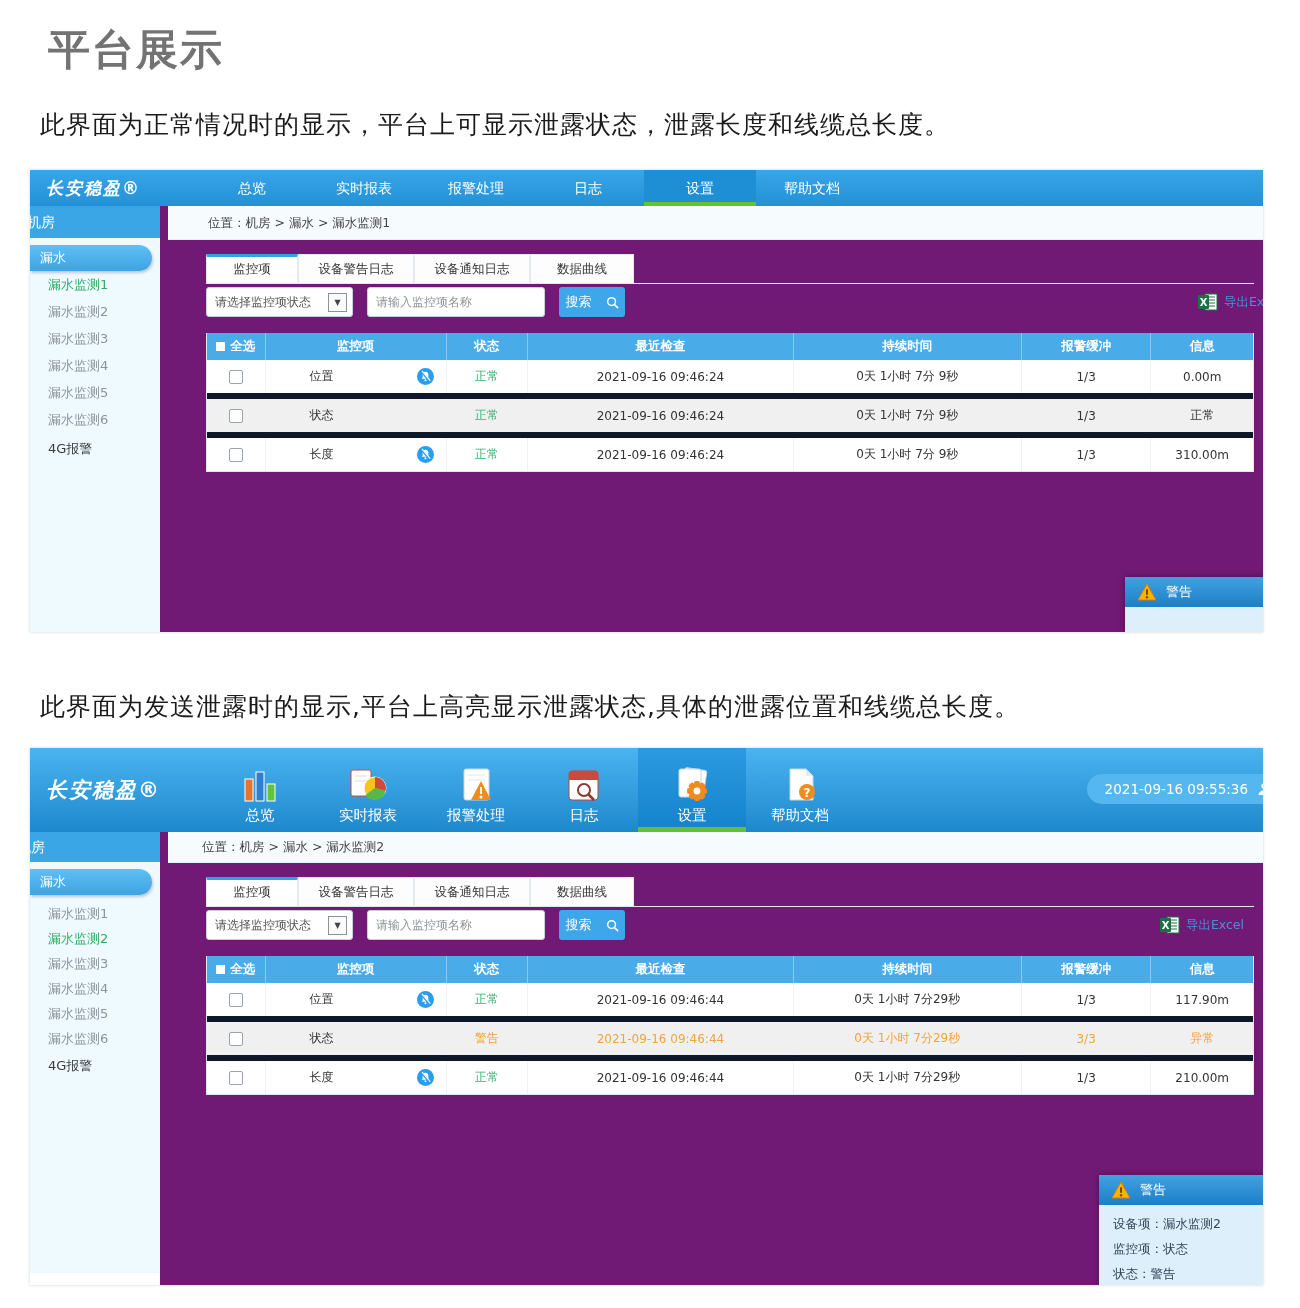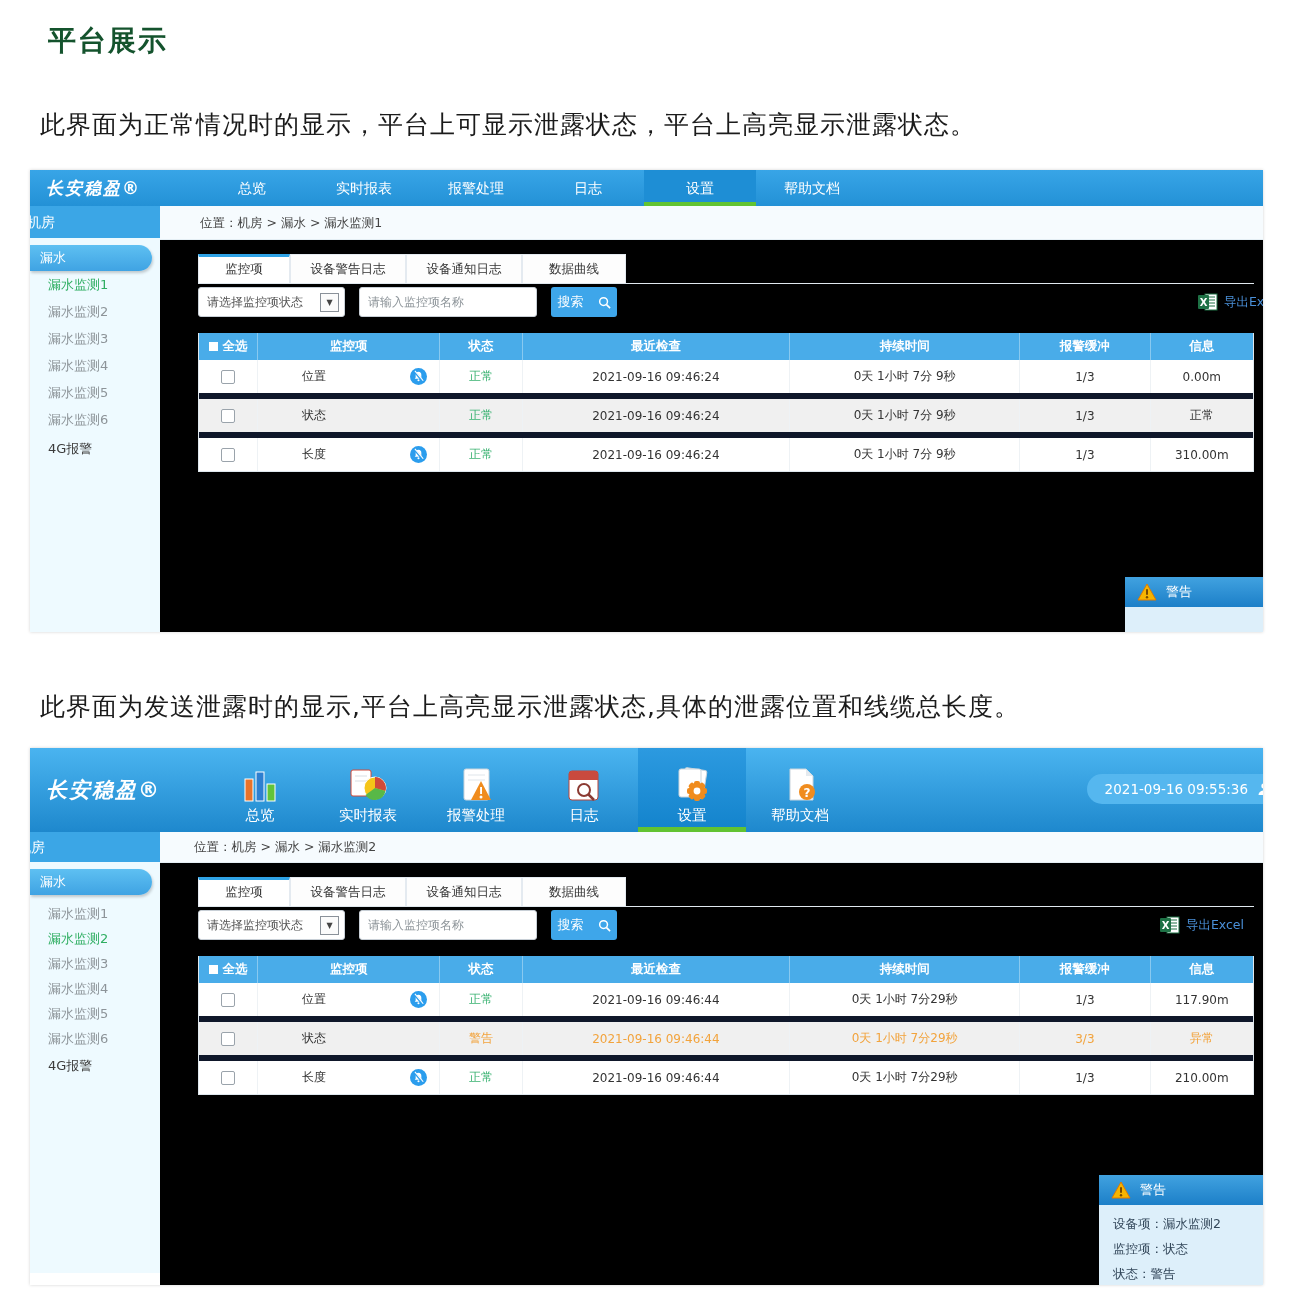--- a/index.html
+++ b/index.html
@@ -1,21 +1,21 @@
 <!DOCTYPE html>
 <html><head>
 <meta charset="utf-8">
 <style>
   html,body{margin:0;padding:0;}
   body{width:1300px;height:1308px;background:#fff;position:relative;
        font-family:"DejaVu Sans","Liberation Sans",sans-serif;}
 
   
-  .page-title{position:absolute;left:48px;top:22px;font-size:28px;font-weight:bold;
-              color:#14532d;letter-spacing:2px;}
+  .page-title{position:absolute;left:48px;top:22px;font-size:42px;font-weight:bold;
+              color:#737373;letter-spacing:2px;}
   .para{position:absolute;left:40px;font-size:25px;color:#1b1b1b;letter-spacing:1px;}
   #para1{top:108px;}
   #para2{top:690px;}
 
   
   .shot{position:absolute;left:30px;width:1233px;overflow:hidden;background:#fff;
         box-shadow:0 0 3px rgba(0,0,0,.18);}
   #shot1{top:170px;height:462px;}
   #shot2{top:748px;height:537px;}
 
@@ -50,21 +50,21 @@
   .pill{margin-top:7px;height:26px;width:112px;background:linear-gradient(#5ec0f2,#3fa3e3);
         border-radius:0 13px 13px 0;color:#fff;font-size:13px;line-height:26px;padding-left:10px;
         box-shadow:1px 2px 3px rgba(0,0,0,.2);cursor:pointer;}
   .side-item{height:27px;line-height:27px;padding-left:18px;font-size:13px;color:#8d9499;
              white-space:nowrap;cursor:pointer;}
   #shot2 .side-item{height:25px;line-height:25px;}
   .side-item.active{color:#2fae62;}
   .side-item.dark{color:#3c3c3c;margin-top:2px;}
 
   
-  .content{position:absolute;left:130px;right:0;bottom:0;background:#000000;}
+  .content{position:absolute;left:130px;right:0;bottom:0;background:#701a75;padding-left:8px;}
   #shot1 .content{top:36px;}
   #shot2 .content{top:84px;}
   .crumb{height:33px;background:#f6fbfe;border-bottom:1px solid #e4eef4;font-size:12.5px;
          color:#444;line-height:33px;padding-left:40px;}
   #shot2 .crumb{height:30px;line-height:30px;padding-left:34px;}
   .panel{padding:14px 9px 0 38px;}
 
   .tabs{display:flex;border-bottom:1px solid #e0e8ee;}
   .tab{height:29px;line-height:28px;border:1px solid #e4eaf0;border-bottom:none;
        background:#fdfdfd;font-size:12.5px;color:#333;text-align:center;box-sizing:border-box;cursor:pointer;}
@@ -113,21 +113,21 @@
   #popup2{right:-96px;bottom:-6px;height:116px;}
   .popup-head{height:30px;background:linear-gradient(#41a2e0,#1c7fc8);display:flex;align-items:center;
               gap:9px;padding-left:12px;color:#fff;font-size:13px;}
   .popup-body{padding:6px 0 0 14px;font-size:12.5px;color:#33475a;}
   .popup-body div{line-height:25px;}
 </style>
 </head>
 <body>
 
 <div class="page-title">平台展示</div>
-<div class="para" id="para1">此界面为正常情况时的显示，平台上可显示泄露状态，平台上高亮显示泄露状态。</div>
+<div class="para" id="para1">此界面为正常情况时的显示，平台上可显示泄露状态，泄露长度和线缆总长度。</div>
 <div class="para" id="para2">此界面为发送泄露时的显示,平台上高亮显示泄露状态,具体的泄露位置和线缆总长度。</div>
 
 <div class="shot" id="shot1">
   <div class="s1-nav">
     <div class="logo">长安稳盈®</div>
     <div class="s1-nav-item">总览</div>
     <div class="s1-nav-item">实时报表</div>
     <div class="s1-nav-item">报警处理</div>
     <div class="s1-nav-item">日志</div>
     <div class="s1-nav-item active">设置</div>

